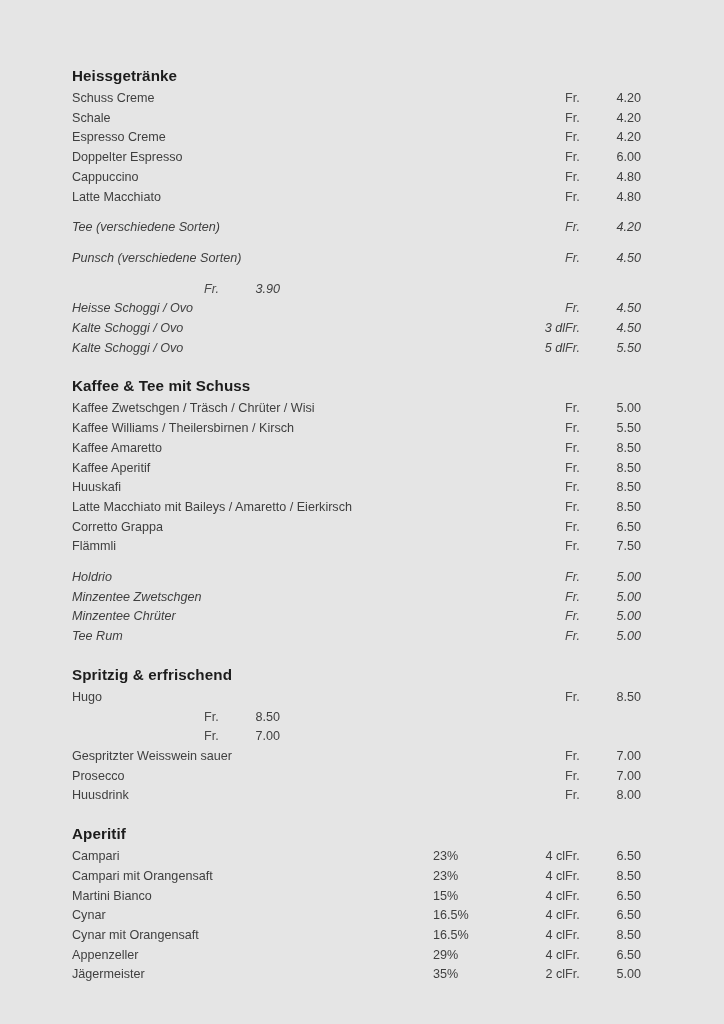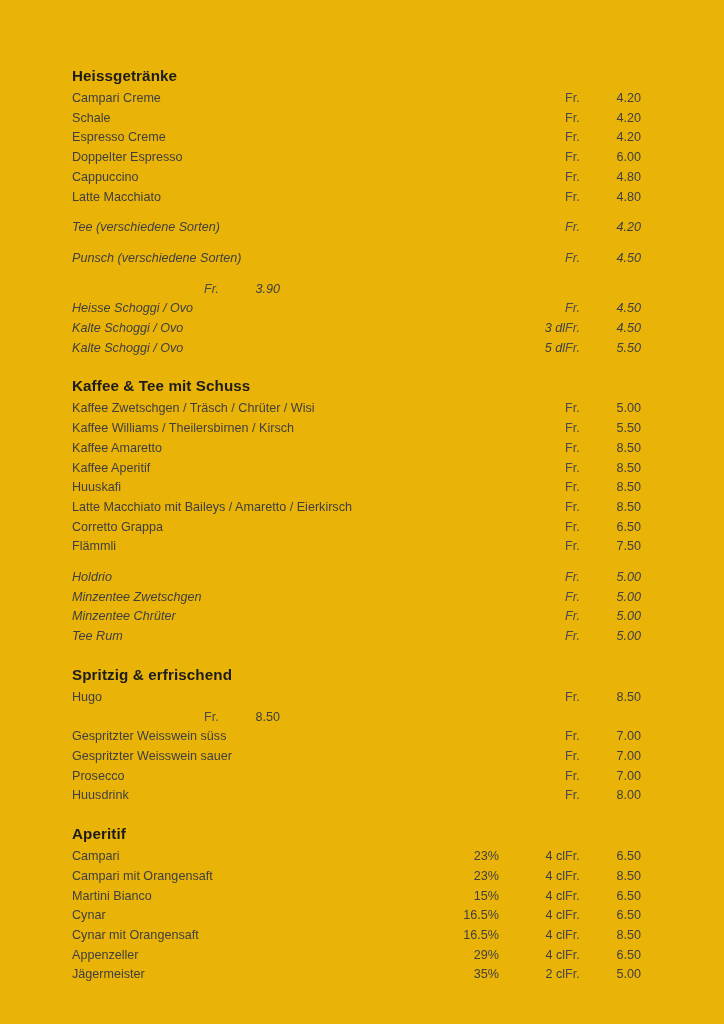--- a/index.html
+++ b/index.html
@@ -16,21 +16,21 @@
     -webkit-font-smoothing: antialiased;
     overflow: hidden;
   }
 
   .page {
     position: relative;
     width: 724px;
     height: 1024px;
     box-sizing: border-box;
     padding: 66px 83px 0 72px;
-    background: #eab308;
+    background: #e5e5e5;
   }
 
   .menu {
     width: 569px;
   }
 
   .section {
     margin: 0 0 18px 0;
   }
   .section:last-child { margin-bottom: 0; }
@@ -66,21 +66,21 @@
 
   .c-name {
     flex: 1 1 auto;
     min-width: 0;
     overflow: hidden;
     text-overflow: ellipsis;
   }
 
   .c-strength {
     flex: 0 0 66px;
-    text-align: right;
+    text-align: left;
     padding-right: 0;
   }
 
   .c-size {
     flex: 0 0 66px;
     text-align: right;
   }
 
   .c-cur {
     flex: 0 0 30px;
@@ -96,21 +96,21 @@
 </style>
 </head>
 <body>
 
 <div class="page">
   <div class="menu" id="menu-root">
       <div class="section">
         <div class="section-title">Heissgetränke</div>
         <div class="group">
           <div class="row">
-            <span class="c-name">Campari Creme</span>
+            <span class="c-name">Schuss Creme</span>
             <span class="c-strength"></span>
             <span class="c-size"></span>
             <span class="c-cur">Fr.</span>
             <span class="c-price">4.20</span>
           </div>
           <div class="row">
             <span class="c-name">Schale</span>
             <span class="c-strength"></span>
             <span class="c-size"></span>
             <span class="c-cur">Fr.</span>
@@ -294,21 +294,20 @@
             <span class="c-cur">Fr.</span>
             <span class="c-price">8.50</span>
           </div>
           <div class="row">
             <span class="c-strength"></span>
             <span class="c-size"></span>
             <span class="c-cur">Fr.</span>
             <span class="c-price">8.50</span>
           </div>
           <div class="row">
-            <span class="c-name">Gespritzter Weisswein süss</span>
             <span class="c-strength"></span>
             <span class="c-size"></span>
             <span class="c-cur">Fr.</span>
             <span class="c-price">7.00</span>
           </div>
           <div class="row">
             <span class="c-name">Gespritzter Weisswein sauer</span>
             <span class="c-strength"></span>
             <span class="c-size"></span>
             <span class="c-cur">Fr.</span>

